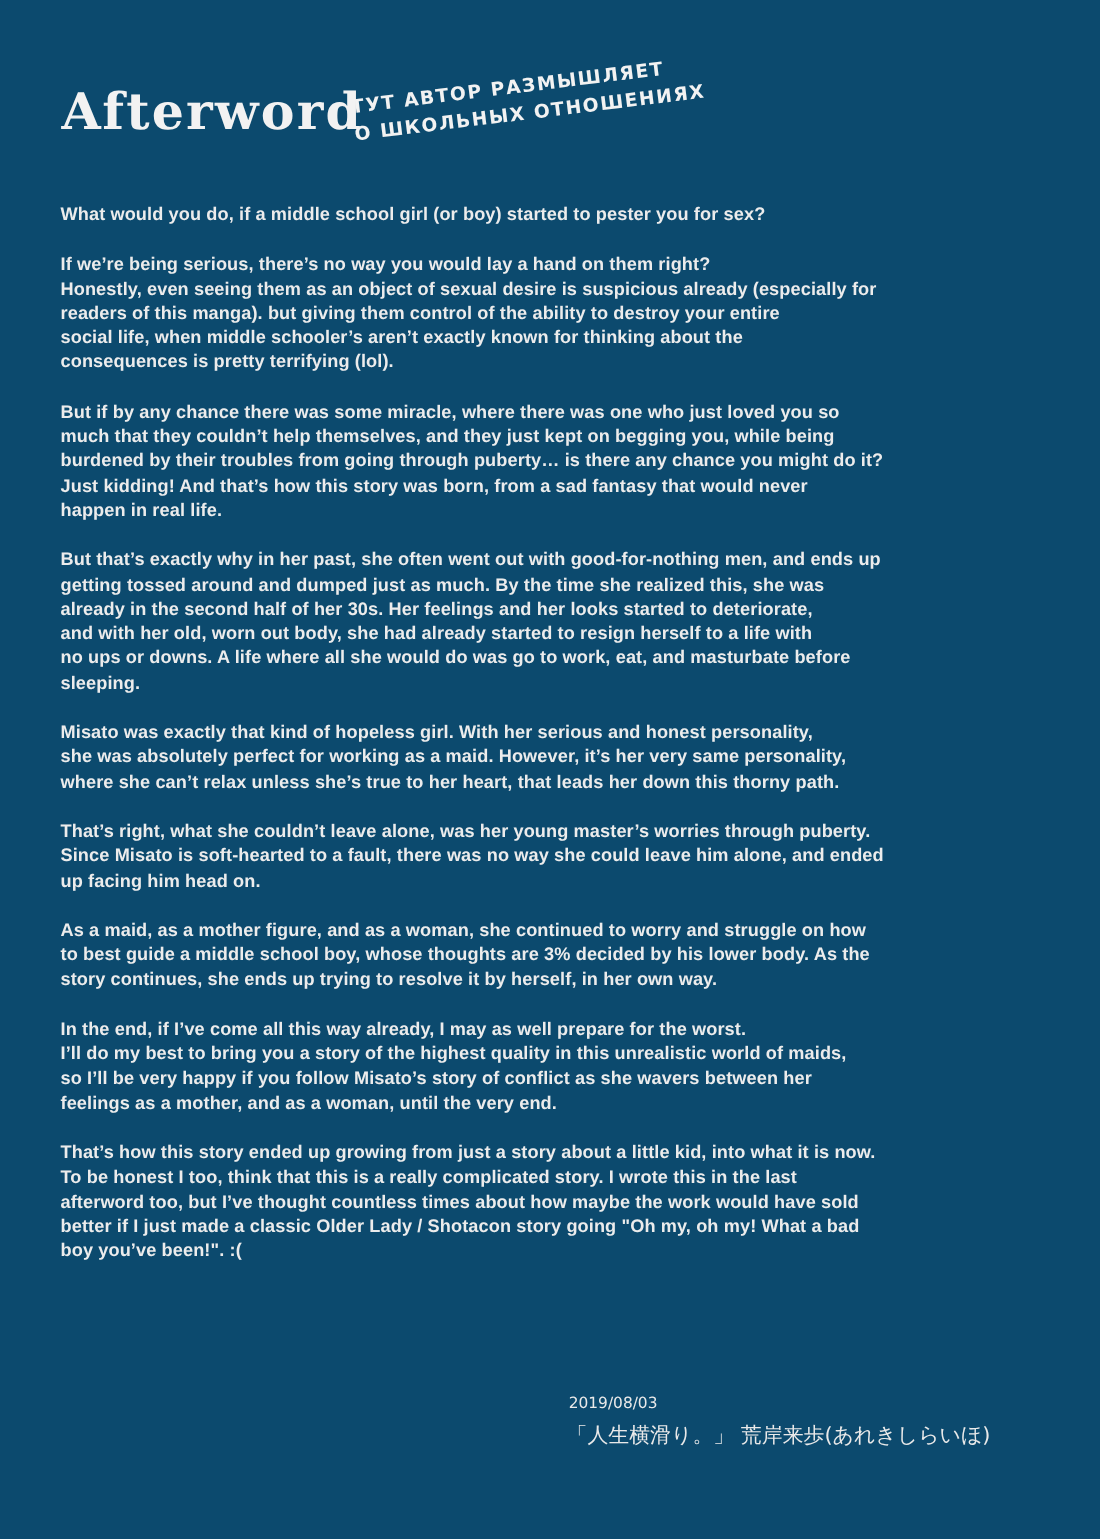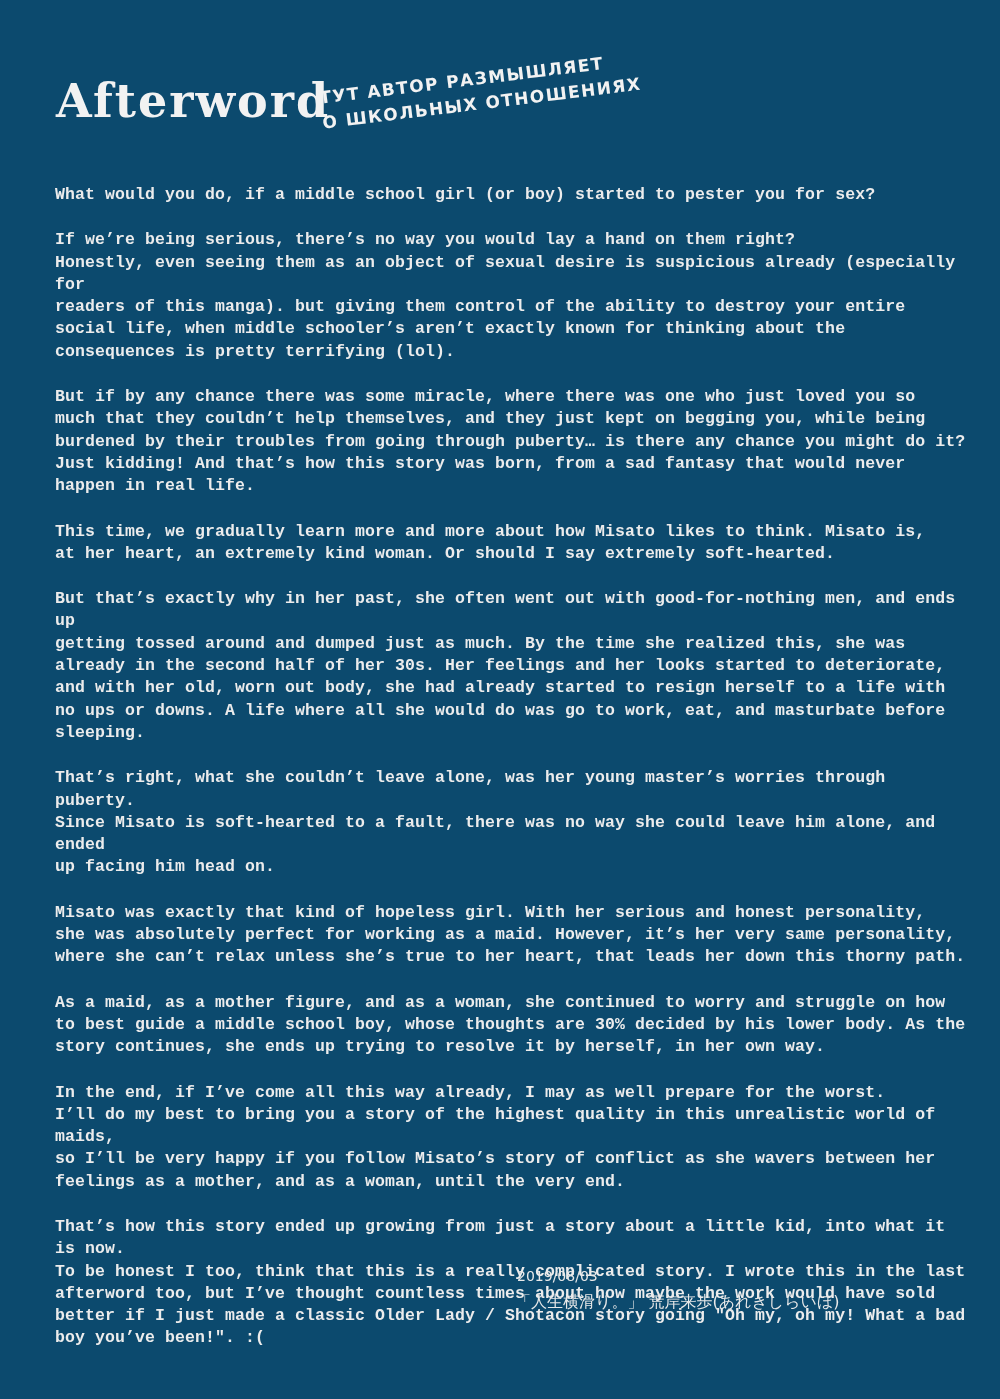--- a/index.html
+++ b/index.html
@@ -44,36 +44,35 @@
     color: #ececec;
     font-family: "Liberation Sans", sans-serif;
     font-weight: bold;
     font-size: 16.5px;
     line-height: 22.3px;
     letter-spacing: 0.1px;
   }
   .body-text p {
     white-space: pre-line;
     margin-bottom: 23px;
-    font-family: Liberation Mono, monospace;
   }
   .footer-date {
     position: absolute;
     left: 517px;
     top: 1268px;
     font-family: "DejaVu Sans", sans-serif;
     font-size: 14px;
     color: #e9e9e9;
   }
   .footer-credit {
     position: absolute;
     left: 515px;
     top: 1292px;
     font-family: "DejaVu Sans", sans-serif;
-    font-size: 16px;
+    font-size: 19px;
     color: #e9e9e9;
   }
 </style>
 </head>
 <body>
 
 <div class="page">
 
   <h1 class="page-title">Afterword</h1>
 
@@ -85,36 +84,34 @@
     <p>If we’re being serious, there’s no way you would lay a hand on them right?
 Honestly, even seeing them as an object of sexual desire is suspicious already (especially for
 readers of this manga). but giving them control of the ability to destroy your entire
 social life, when middle schooler’s aren’t exactly known for thinking about the
 consequences is pretty terrifying (lol).</p>
     <p>But if by any chance there was some miracle, where there was one who just loved you so
 much that they couldn’t help themselves, and they just kept on begging you, while being
 burdened by their troubles from going through puberty… is there any chance you might do it?
 Just kidding! And that’s how this story was born, from a sad fantasy that would never
 happen in real life.</p>
-    <p>This time, we gradually learn more and more about how Misato likes to think. Misato is,
-at her heart, an extremely kind woman. Or should I say extremely soft-hearted.</p>
     <p>But that’s exactly why in her past, she often went out with good-for-nothing men, and ends up
 getting tossed around and dumped just as much. By the time she realized this, she was
 already in the second half of her 30s. Her feelings and her looks started to deteriorate,
 and with her old, worn out body, she had already started to resign herself to a life with
 no ups or downs. A life where all she would do was go to work, eat, and masturbate before
 sleeping.</p>
+    <p>Misato was exactly that kind of hopeless girl. With her serious and honest personality,
+she was absolutely perfect for working as a maid. However, it’s her very same personality,
+where she can’t relax unless she’s true to her heart, that leads her down this thorny path.</p>
     <p>That’s right, what she couldn’t leave alone, was her young master’s worries through puberty.
 Since Misato is soft-hearted to a fault, there was no way she could leave him alone, and ended
 up facing him head on.</p>
-    <p>Misato was exactly that kind of hopeless girl. With her serious and honest personality,
-she was absolutely perfect for working as a maid. However, it’s her very same personality,
-where she can’t relax unless she’s true to her heart, that leads her down this thorny path.</p>
     <p>As a maid, as a mother figure, and as a woman, she continued to worry and struggle on how
-to best guide a middle school boy, whose thoughts are 30% decided by his lower body. As the
+to best guide a middle school boy, whose thoughts are 3% decided by his lower body. As the
 story continues, she ends up trying to resolve it by herself, in her own way.</p>
     <p>In the end, if I’ve come all this way already, I may as well prepare for the worst.
 I’ll do my best to bring you a story of the highest quality in this unrealistic world of maids,
 so I’ll be very happy if you follow Misato’s story of conflict as she wavers between her
 feelings as a mother, and as a woman, until the very end.</p>
     <p>That’s how this story ended up growing from just a story about a little kid, into what it is now.
 To be honest I too, think that this is a really complicated story. I wrote this in the last
 afterword too, but I’ve thought countless times about how maybe the work would have sold
 better if I just made a classic Older Lady / Shotacon story going "Oh my, oh my! What a bad
 boy you’ve been!". :(</p>

